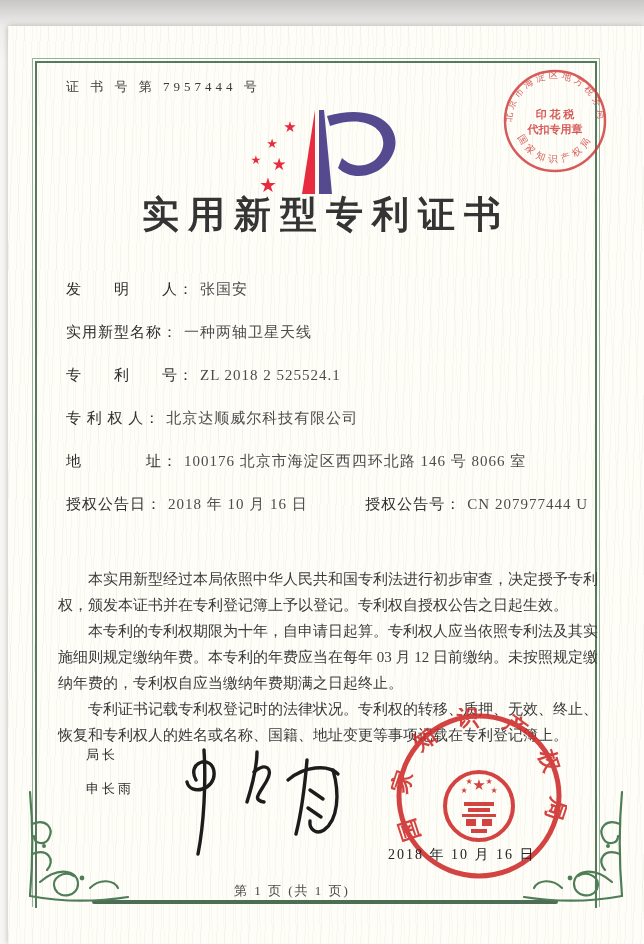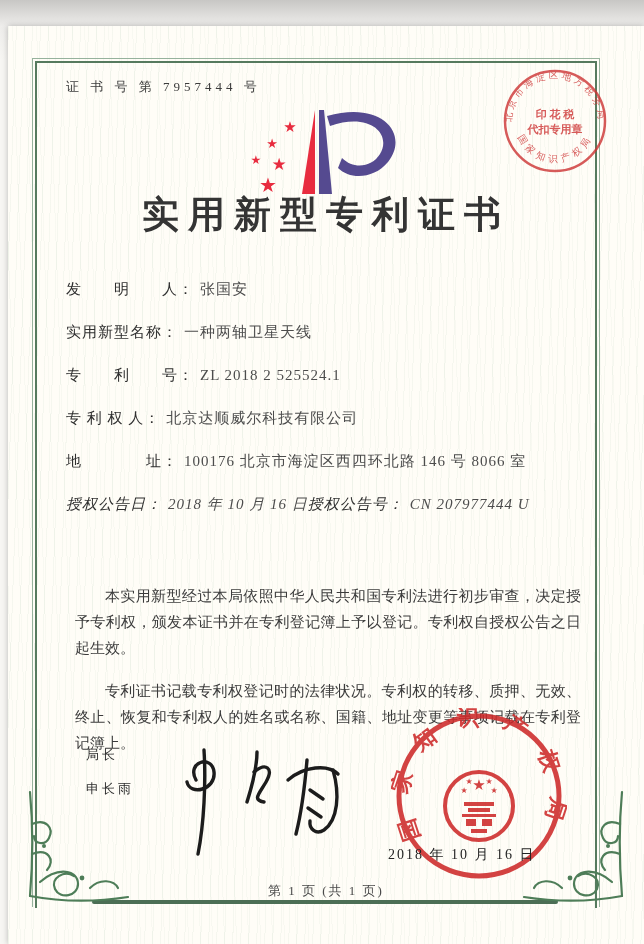--- a/index.html
+++ b/index.html
@@ -35,36 +35,36 @@
   }
   .logo{position:absolute;left:224px;top:80px;width:186px;height:92px;}
   .cert-title{
     position:absolute;left:0;top:164px;width:636px;text-align:center;
     font-size:37px;font-weight:700;letter-spacing:9px;color:#343434;
   }
   .fields{position:absolute;left:58px;top:254px;width:522px;}
   .field-row{height:30px;margin-bottom:13px;font-size:15px;white-space:nowrap;}
   .field-label{color:#2f2f2f;letter-spacing:1px;}
   .field-value{color:#4c4c4c;letter-spacing:1px;margin-left:6px;}
-  .grant-row{display:flex;font-style:italic;}
+  .grant-row{display:flex;justify-content:space-between;}
   .body-text{
     position:absolute;left:50px;top:540px;width:540px;
     font-size:15px;line-height:26px;color:#3b3b3b;text-align:justify;
   }
-  .body-text p{margin:17px;text-indent:2em;}
+  .body-text p{margin:0;text-indent:2em;}
   .signer{position:absolute;left:78px;top:712px;font-size:13px;color:#2e2e2e;letter-spacing:3px;line-height:34px;}
   .signature-svg{position:absolute;left:150px;top:716px;}
   .seal-svg{position:absolute;left:383px;top:682px;opacity:.88;}
   .seal-date{
     position:absolute;left:380px;top:820px;width:180px;
     font-size:14px;color:#242424;letter-spacing:2px;
   }
   .stamp-svg{position:absolute;left:491px;top:39px;opacity:.8;z-index:5;}
   .footer{
-    position:absolute;left:0;top:856px;width:636px;text-align:center;
+    position:absolute;left:0;top:856px;width:568px;text-align:center;
     font-size:13px;color:#4a4a4a;letter-spacing:2px;
   }
   .flourish{position:absolute;top:764px;}
   .flourish.left{left:12px;}
   .flourish.right{left:512px;transform:scaleX(-1);}
 </style>
 </head>
 <body>
 
 <div class="paper">
@@ -113,20 +113,21 @@
         <span class="field-label">授权公告日：</span><span class="field-value">2018 年 10 月 16 日</span>
       </span>
       <span>
         <span class="field-label">授权公告号：</span><span class="field-value">CN 207977444 U</span>
       </span>
     </div>
   </div>
 
   <div class="body-text">
     <p>本实用新型经过本局依照中华人民共和国专利法进行初步审查，决定授予专利权，颁发本证书并在专利登记簿上予以登记。专利权自授权公告之日起生效。</p>
+    <p>本专利的专利权期限为十年，自申请日起算。专利权人应当依照专利法及其实施细则规定缴纳年费。本专利的年费应当在每年 03 月 12 日前缴纳。未按照规定缴纳年费的，专利权自应当缴纳年费期满之日起终止。</p>
     <p>专利证书记载专利权登记时的法律状况。专利权的转移、质押、无效、终止、恢复和专利权人的姓名或名称、国籍、地址变更等事项记载在专利登记簿上。</p>
   </div>
 
   <div class="signer">
     <div>局长</div>
     <div>申长雨</div>
   </div>
 
   <svg class="signature-svg" width="200" height="130" viewBox="0 0 200 130">
     <g fill="none" stroke="#1c1c1c" stroke-width="3.4" stroke-linecap="round">

